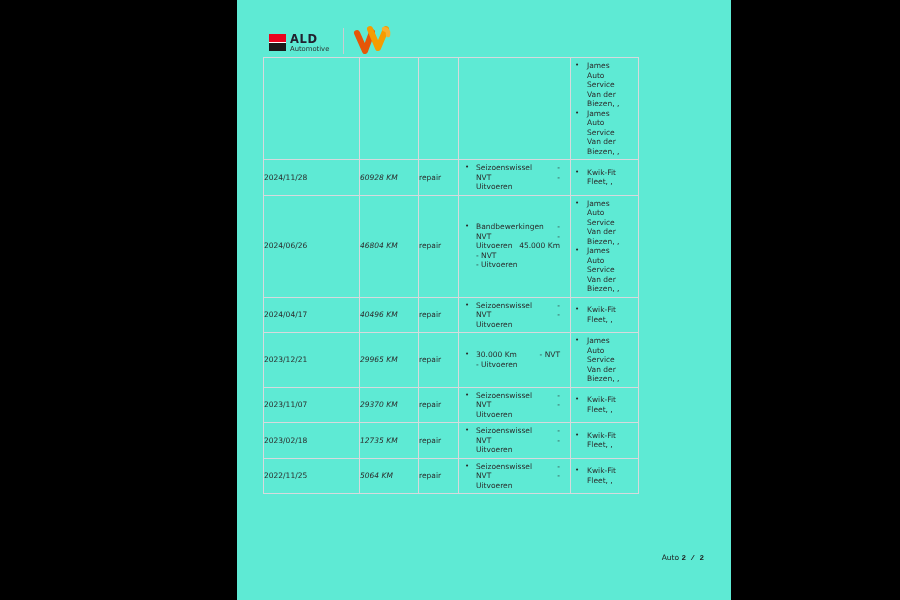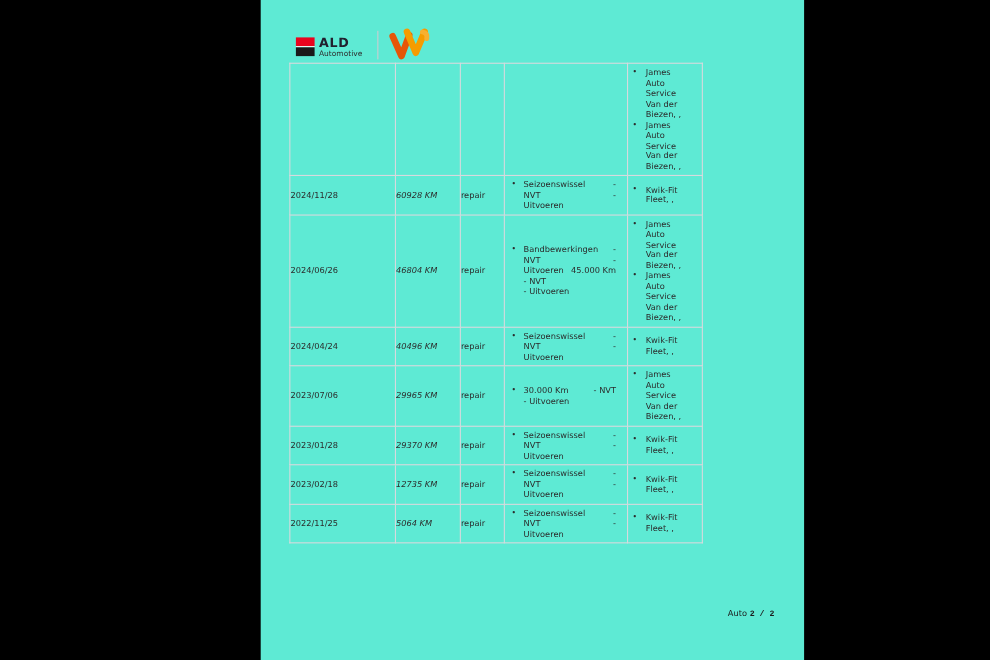--- a/index.html
+++ b/index.html
@@ -176,21 +176,21 @@
                 <span class="b-glyph">•</span>
                 <div class="sup-text">James Auto Service Van der Biezen, ,</div>
               </div>
               <div class="bullet-item">
                 <span class="b-glyph">•</span>
                 <div class="sup-text">James Auto Service Van der Biezen, ,</div>
               </div>
             </td>
           </tr>
           <tr>
-            <td class="c-date">2024/04/24</td>
+            <td class="c-date">2024/04/17</td>
             <td class="c-km">40496 KM</td>
             <td class="c-type">repair</td>
             <td class="c-desc">
               <div class="bullet-item">
                 <span class="b-glyph">•</span>
                 <div class="desc-lines">
                   <div class="desc-line">
                     <span>Seizoenswissel</span>
                     <span>-</span>
                   </div>
@@ -203,21 +203,21 @@
               </div>
             </td>
             <td class="c-sup">
               <div class="bullet-item">
                 <span class="b-glyph">•</span>
                 <div class="sup-text">Kwik-Fit Fleet, ,</div>
               </div>
             </td>
           </tr>
           <tr>
-            <td class="c-date">2023/07/06</td>
+            <td class="c-date">2023/12/21</td>
             <td class="c-km">29965 KM</td>
             <td class="c-type">repair</td>
             <td class="c-desc">
               <div class="bullet-item">
                 <span class="b-glyph">•</span>
                 <div class="desc-lines">
                   <div class="desc-line">
                     <span>30.000 Km</span>
                     <span>- NVT</span>
                   </div>
@@ -226,21 +226,21 @@
               </div>
             </td>
             <td class="c-sup">
               <div class="bullet-item">
                 <span class="b-glyph">•</span>
                 <div class="sup-text">James Auto Service Van der Biezen, ,</div>
               </div>
             </td>
           </tr>
           <tr>
-            <td class="c-date">2023/01/28</td>
+            <td class="c-date">2023/11/07</td>
             <td class="c-km">29370 KM</td>
             <td class="c-type">repair</td>
             <td class="c-desc">
               <div class="bullet-item">
                 <span class="b-glyph">•</span>
                 <div class="desc-lines">
                   <div class="desc-line">
                     <span>Seizoenswissel</span>
                     <span>-</span>
                   </div>

